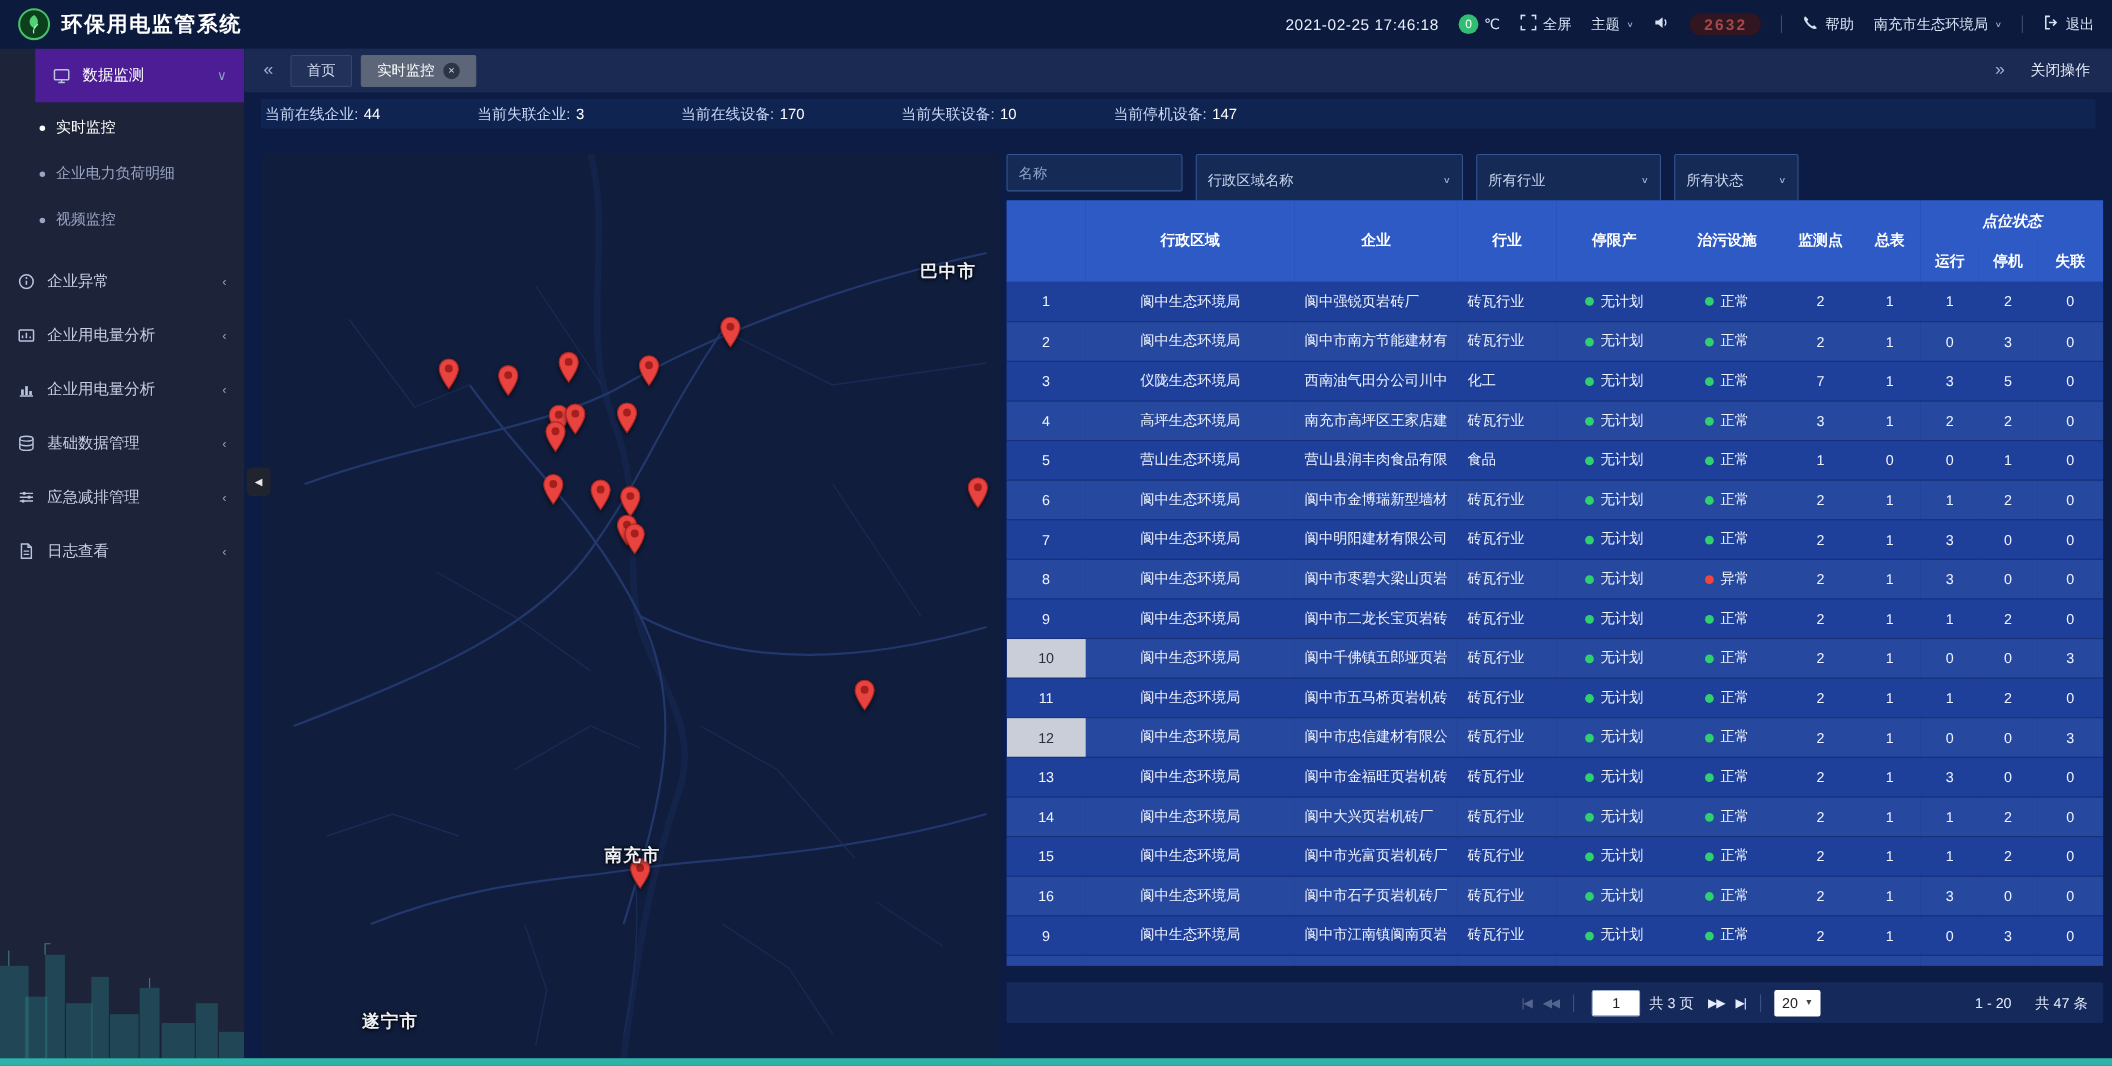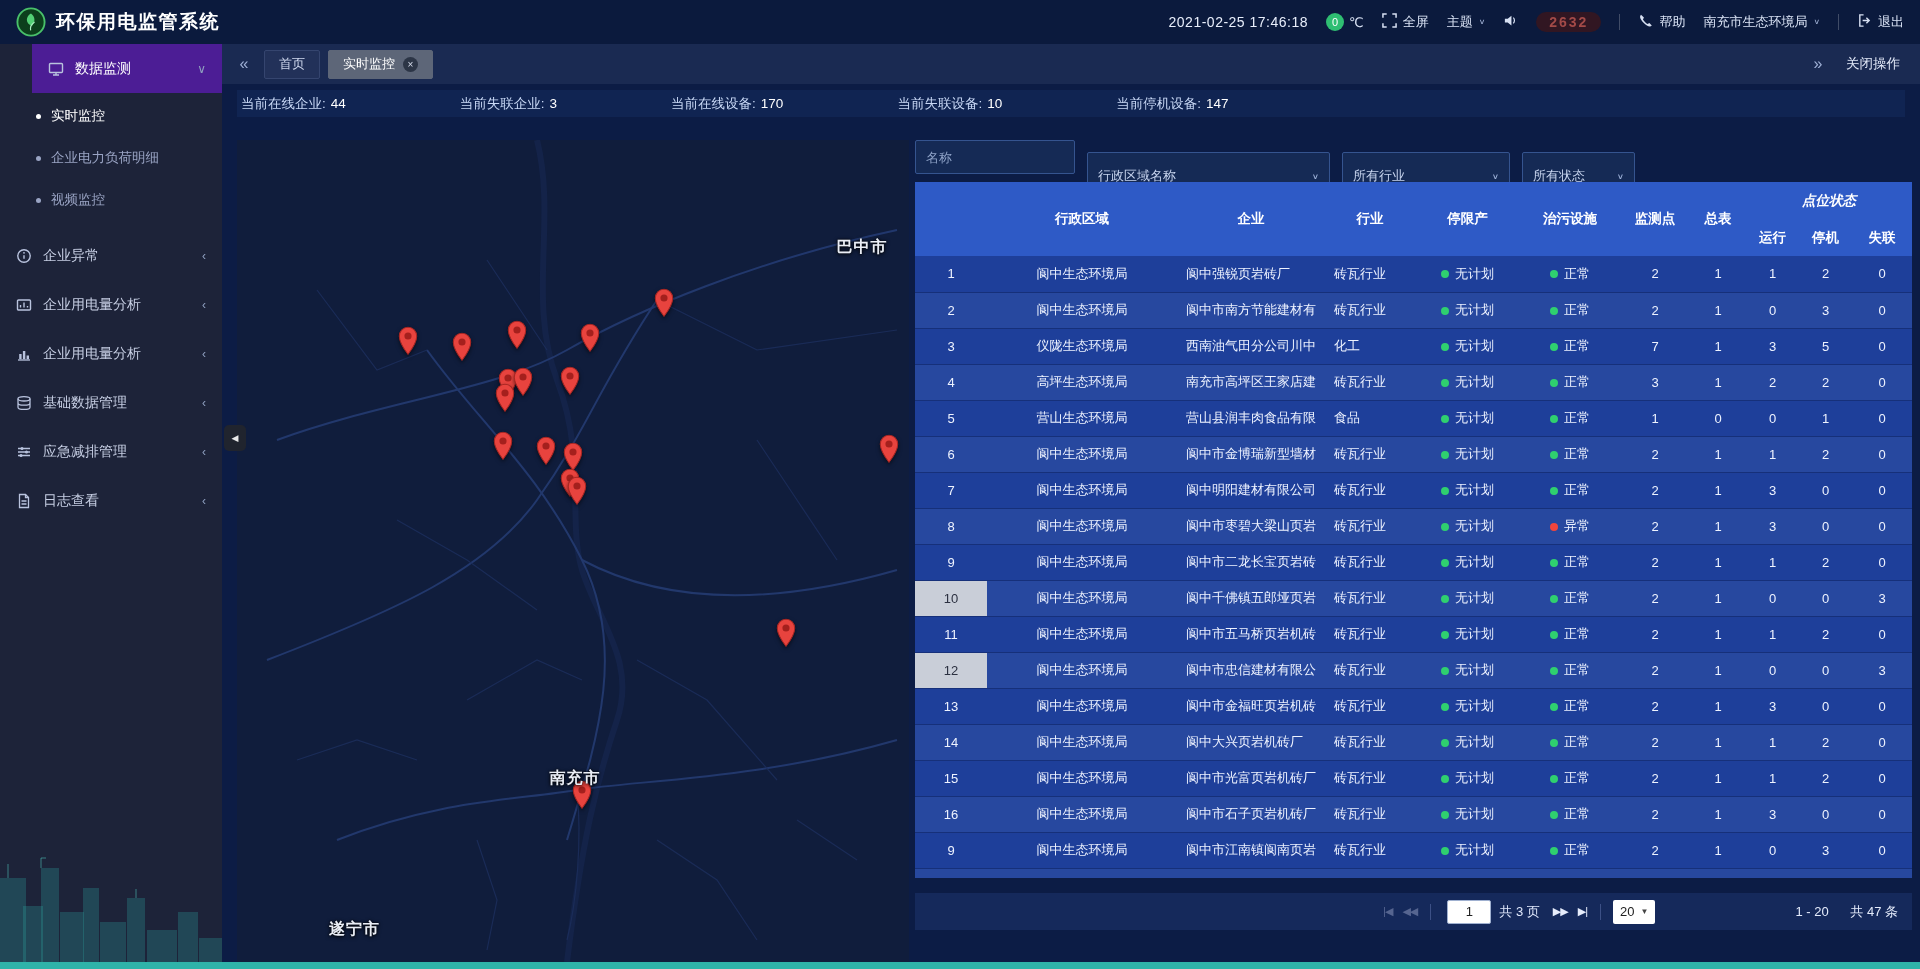--- a/index.html
+++ b/index.html
@@ -51,21 +51,21 @@
   .tab { height:29px; display:inline-flex; align-items:center; padding:0 14px; font-size:13px;
     color:#cfd8ee; background:#223159; border:1px solid #35456f; border-radius:2px; cursor:pointer; }
   .tab.active { background:#5d6678; border-color:#5d6678; color:#fff; }
   .tab-close { width:15px; height:15px; border-radius:50%; background:#2c3546; color:#d6dceb;
     display:inline-flex; align-items:center; justify-content:center; font-size:10px; margin-left:8px; }
   .tabbar-right { margin-left:auto; display:flex; align-items:center; gap:16px; padding-right:10px; }
   .close-ops { color:#e2e9f8; font-size:13.5px; cursor:pointer; }
 
   
   .statsbar { position:absolute; left:237px; top:90px; width:1668px; height:27px; background:#102452;
-    display:flex; align-items:center; gap:114px; padding:0 4px; font-size:13.5px; z-index:3; }
+    display:flex; align-items:center; gap:88px; padding:0 4px; font-size:13.5px; z-index:3; }
   .stat { white-space:nowrap; }
   .stat-label { color:#c9d9f6; }
   .stat-value { color:#ffffff; margin-left:5px; }
 
   
   .map { position:absolute; left:237px; top:140px; width:672px; height:822px; background:#101d3c; overflow:hidden; z-index:2; }
   .map svg.roads { position:absolute; inset:0; width:100%; height:100%; }
   .pin { position:absolute; transform:translate(-50%,-96%); filter:drop-shadow(0 2px 2px rgba(0,0,0,.55)); cursor:pointer; }
   .city-label { position:absolute; transform:translate(-50%,-50%); font-size:16px; font-weight:bold;
     color:#eaeef6; letter-spacing:1px; text-shadow:0 1px 4px #000, 0 0 2px #000; white-space:nowrap; }
@@ -74,21 +74,21 @@
     font-size:9px; cursor:pointer; z-index:7; }
 
   
   .right-panel { position:absolute; left:915px; top:140px; width:997px; height:822px; z-index:2; }
   .filters { position:absolute; top:0; left:0; display:flex; gap:12px; }
   .f-input { width:160px; height:34px; background:#152a55; border:1px solid #35548f; border-radius:2px;
     color:#e7eefc; padding:0 10px; font-size:13px; font-family:inherit; outline:none; }
   .f-input::placeholder { color:#8fa3c8; }
   .f-select { height:48px; background:#152a55; border:1px solid #35548f; border-radius:2px;
     display:flex; align-items:center; justify-content:space-between; padding:0 10px;
-    color:#c8d5ef; font-size:13px; cursor:pointer;margin-top:12px; }
+    color:#c8d5ef; font-size:13px; cursor:pointer; }
   .w-region { width:243px; } .w-industry { width:168px; } .w-status { width:113px; }
   .f-caret { font-size:10px; color:#9db1d8; transform:scaleY(.8); }
 
   .table-wrap { position:absolute; top:42px; left:0; width:997px; height:696px; overflow:hidden; background:#1e3f9a; }
   table.grid { border-collapse:collapse; table-layout:fixed; width:997px; }
   .grid col.w-num{width:72px} .grid col.w-region{width:190px} .grid col.w-ent{width:148px}
   .grid col.w-ind{width:90px} .grid col.w-prod{width:105px} .grid col.w-fac{width:100px}
   .grid col.w-pts{width:70px} .grid col.w-met{width:56px} .grid col.w-run{width:53px}
   .grid col.w-stop{width:53px} .grid col.w-lost{width:60px}
   .grid thead th { background:#2e5ac6; color:#fff; font-weight:bold; font-size:13.5px; text-align:center; }

